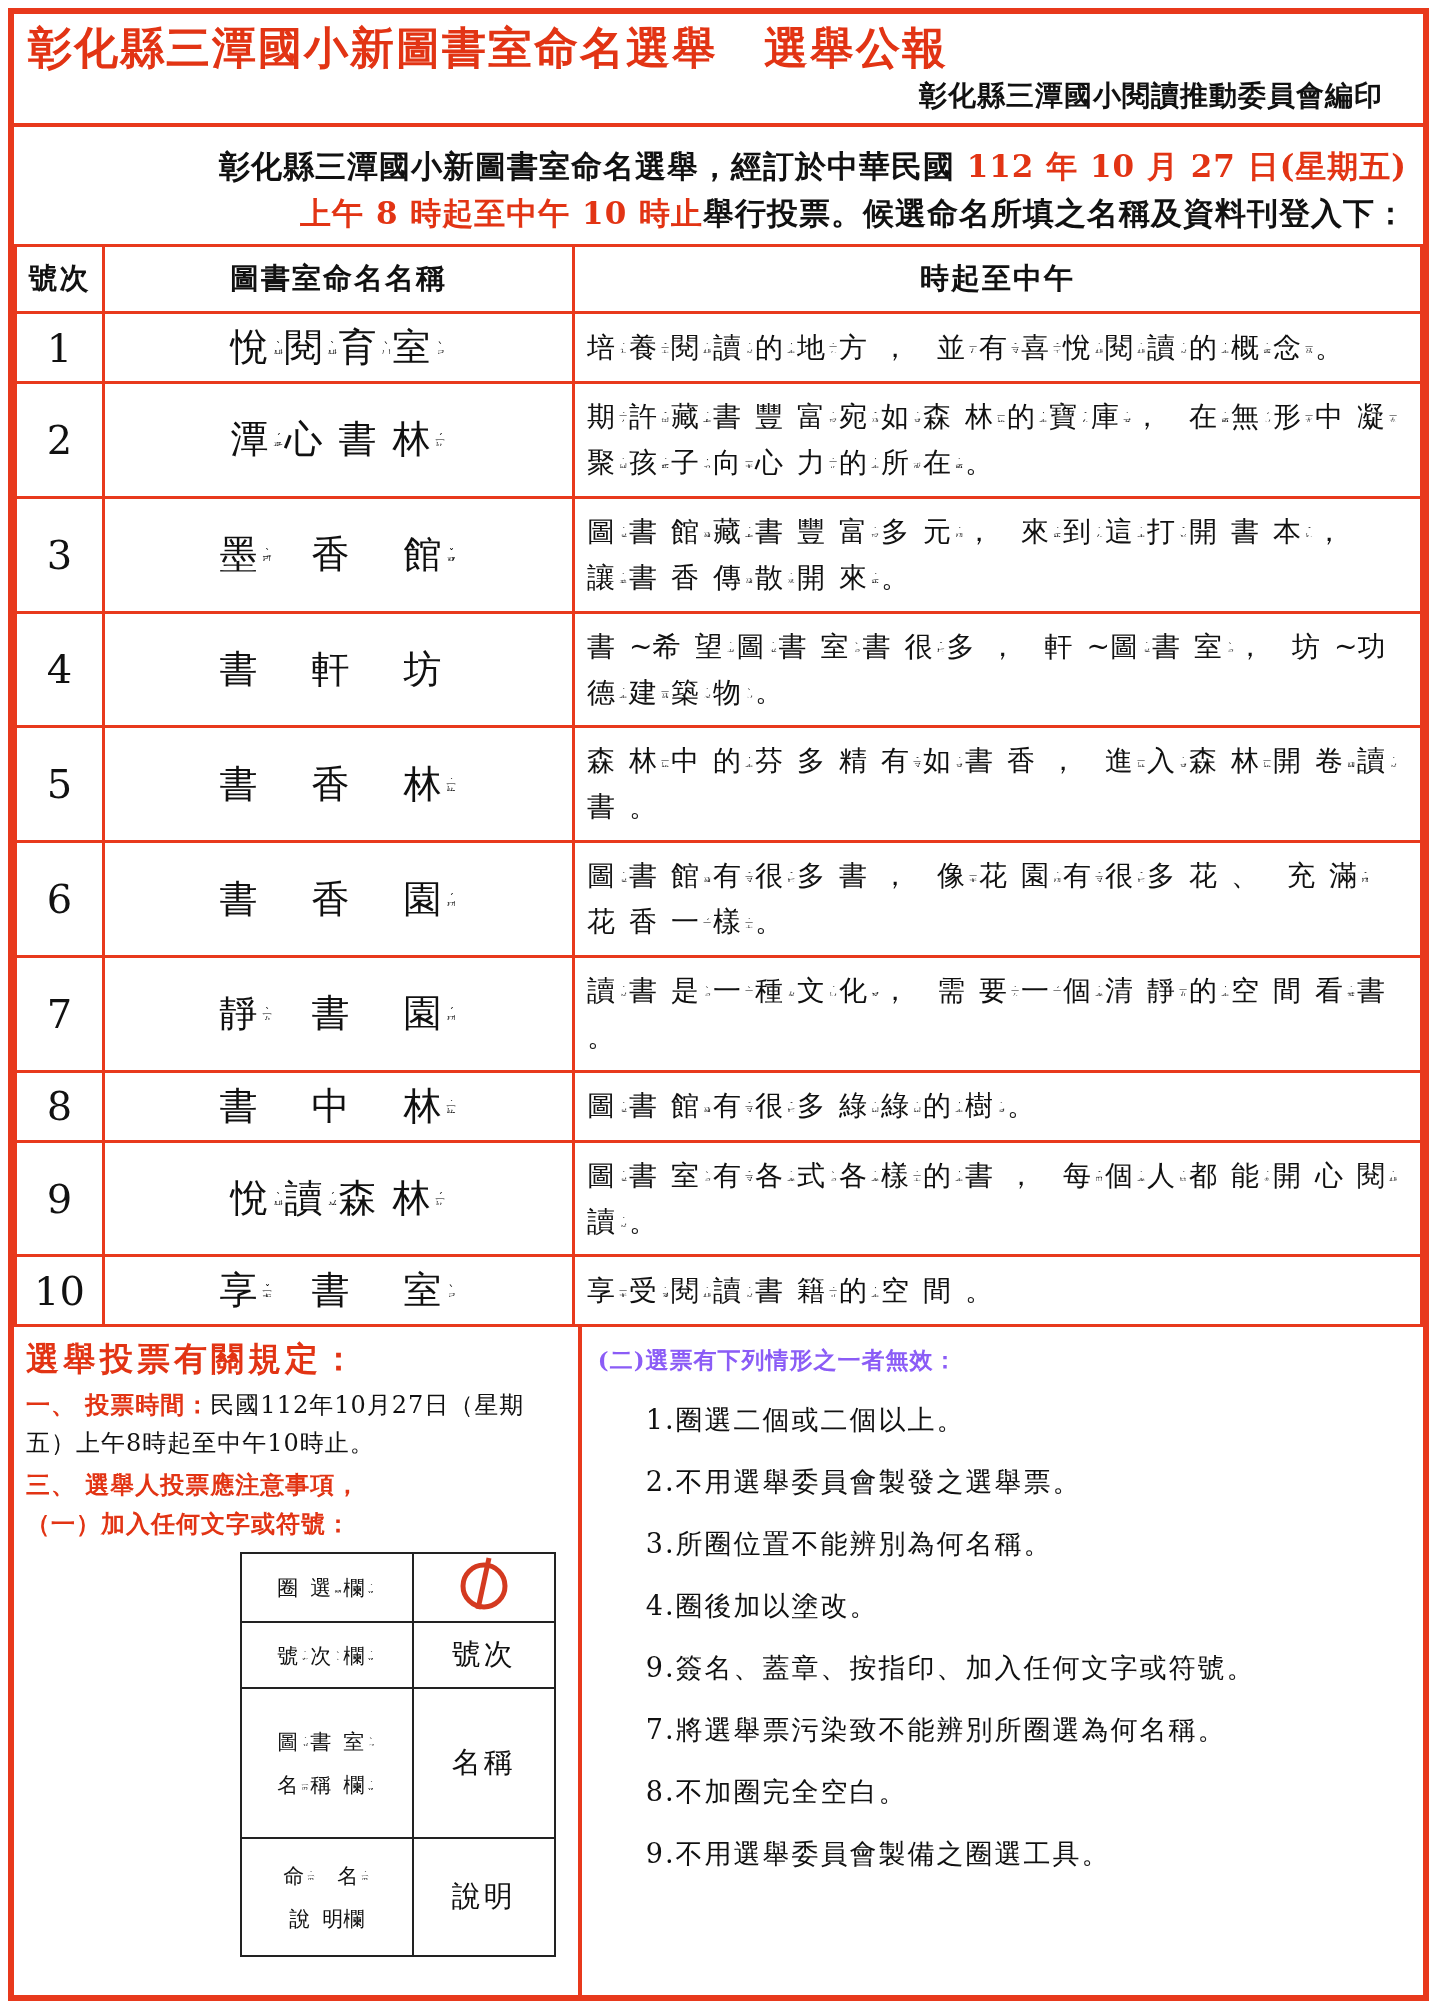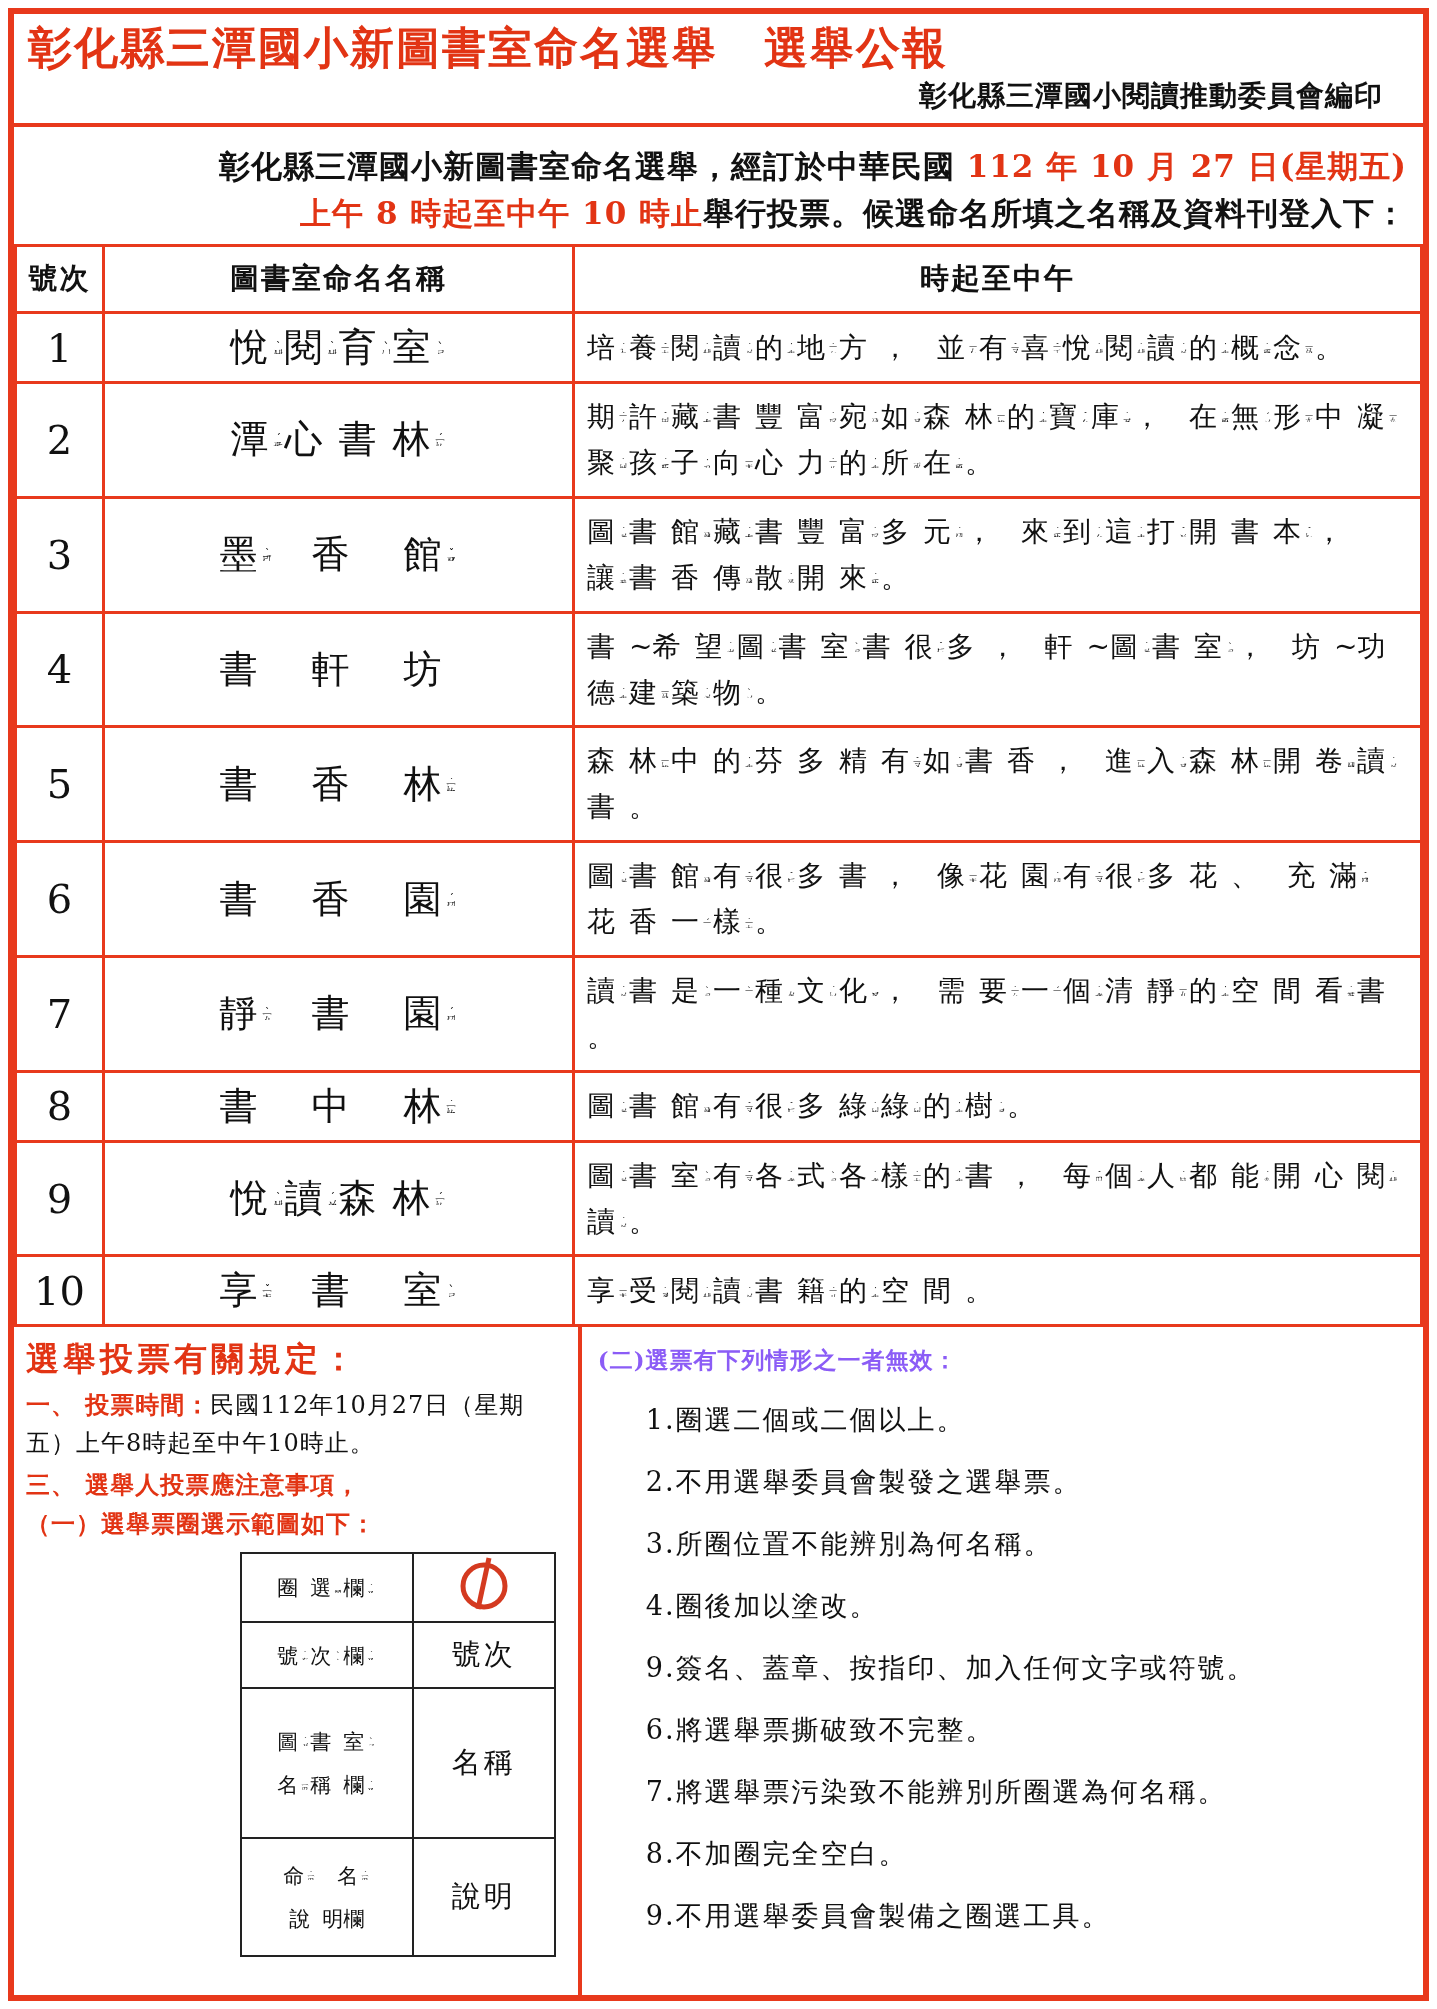--- a/index.html
+++ b/index.html
@@ -792,21 +792,21 @@
         <div>
   <div class="rule-item">
     <span class="rule-label">一、 投票時間：</span><span class="rule-text">民國112年10月27日（星期五）上午8時起至中午10時止。</span>
   </div>
 
 
   <div class="rule-item">
     <span class="rule-label">三、 選舉人投票應注意事項，</span><span class="rule-text"></span>
   </div>
 </div>
-        <div class="sample-caption">（一）選舉票圈選示範圖如下：</div>
+        <div class="sample-caption">（一）加入任何文字或符號：</div>
         <table class="ballot">
           <tbody>
   <tr>
     <td class="ballot-left"><span class="zh">
                     <span class="ch">圈</span>
                     <span class="zy">ㄑㄩㄢ</span>
                   </span><span class="zh">
                     <span class="ch">選</span>
                     <span class="zy">ㄒㄩㄢˇ</span>
                   </span><span class="zh">
@@ -879,21 +879,20 @@
         </table>
       </div>
       <div class="bottom-right">
         <p class="invalid-title">(二)選票有下列情形之一者無效：</p>
         <ul class="invalid-list">
             <li class="invalid-item">1.圈選二個或二個以上。</li>
             <li class="invalid-item">2.不用選舉委員會製發之選舉票。</li>
             <li class="invalid-item">3.所圈位置不能辨別為何名稱。</li>
             <li class="invalid-item">4.圈後加以塗改。</li>
             <li class="invalid-item">9.簽名、蓋章、按指印、加入任何文字或符號。</li>
-            <li class="invalid-item">6.將選舉票撕破致不完整。</li>
             <li class="invalid-item">7.將選舉票污染致不能辨別所圈選為何名稱。</li>
             <li class="invalid-item">8.不加圈完全空白。</li>
             <li class="invalid-item">9.不用選舉委員會製備之圈選工具。</li>
           </ul>
       </div>
     </div>
 
   </div>
 </div>
 

